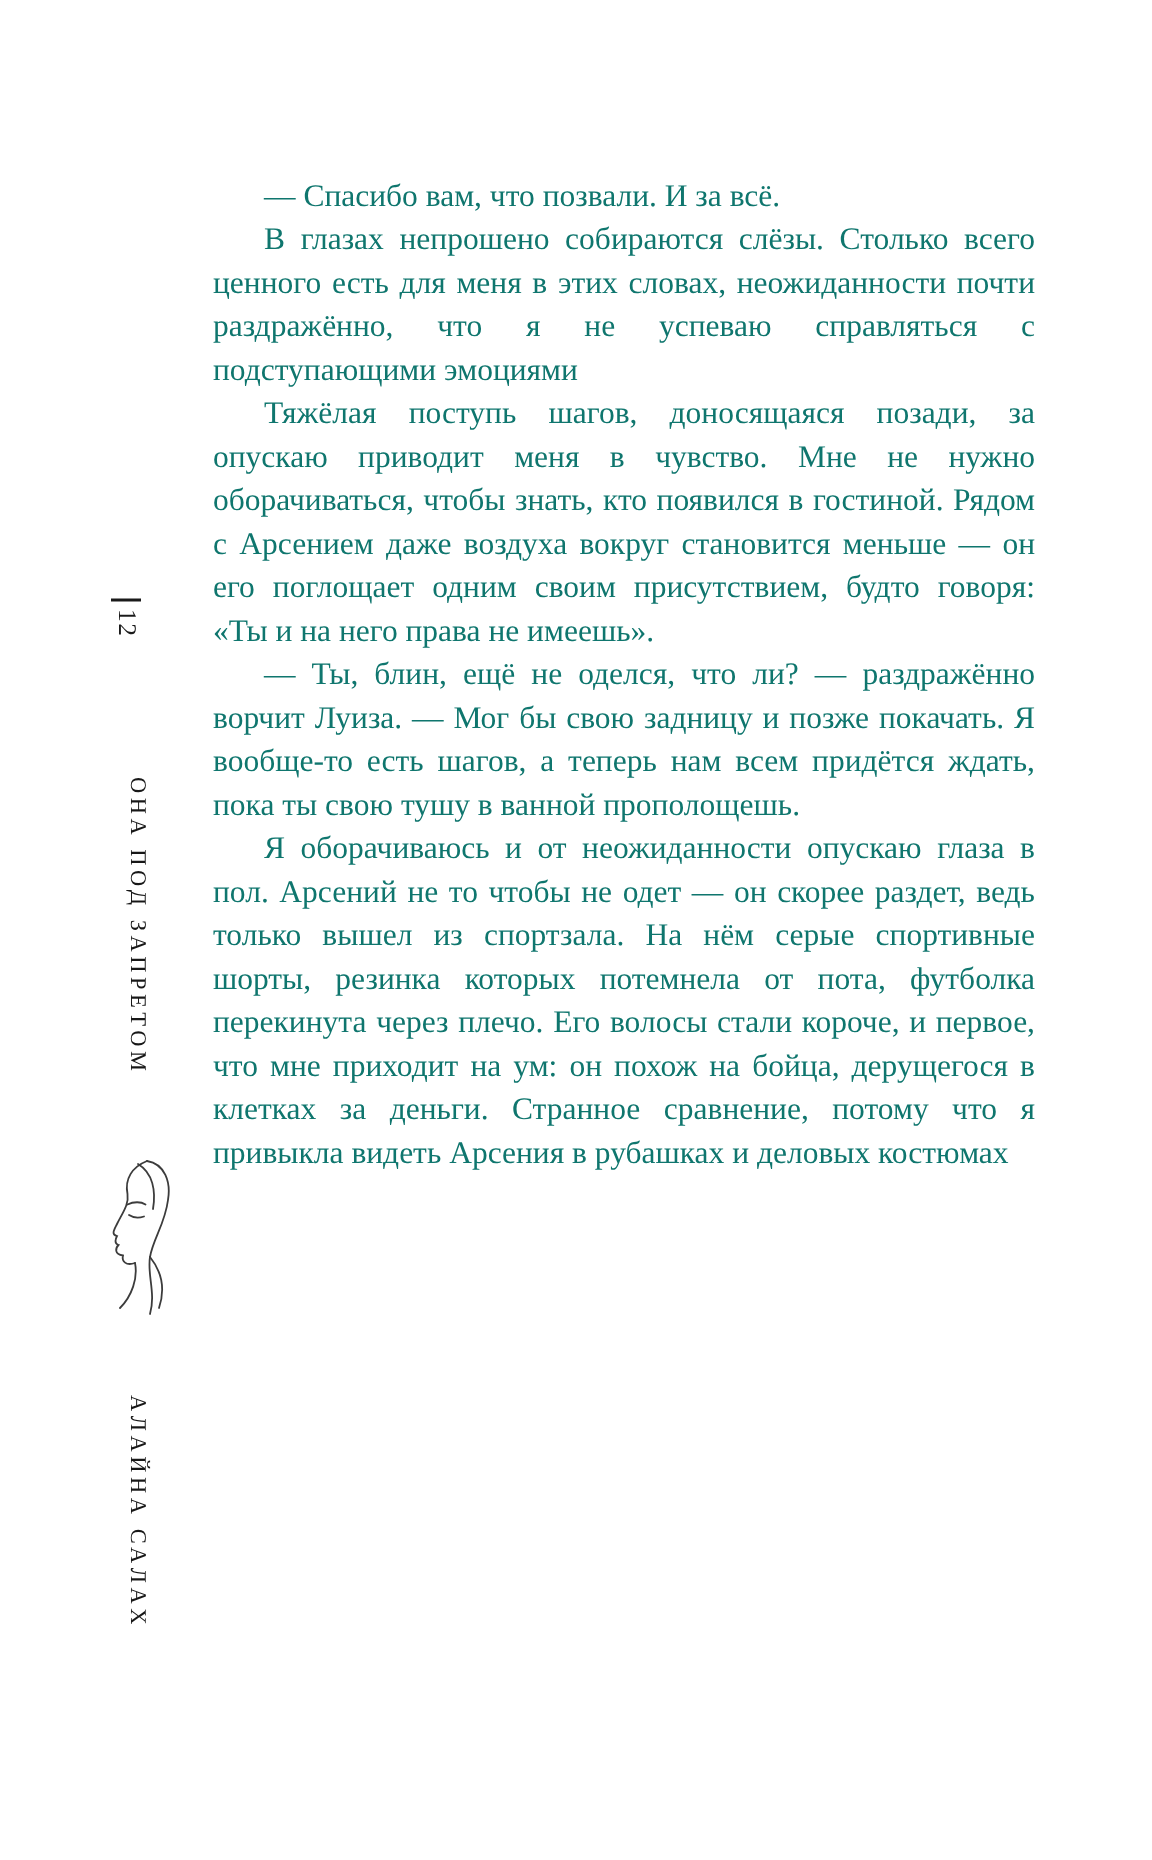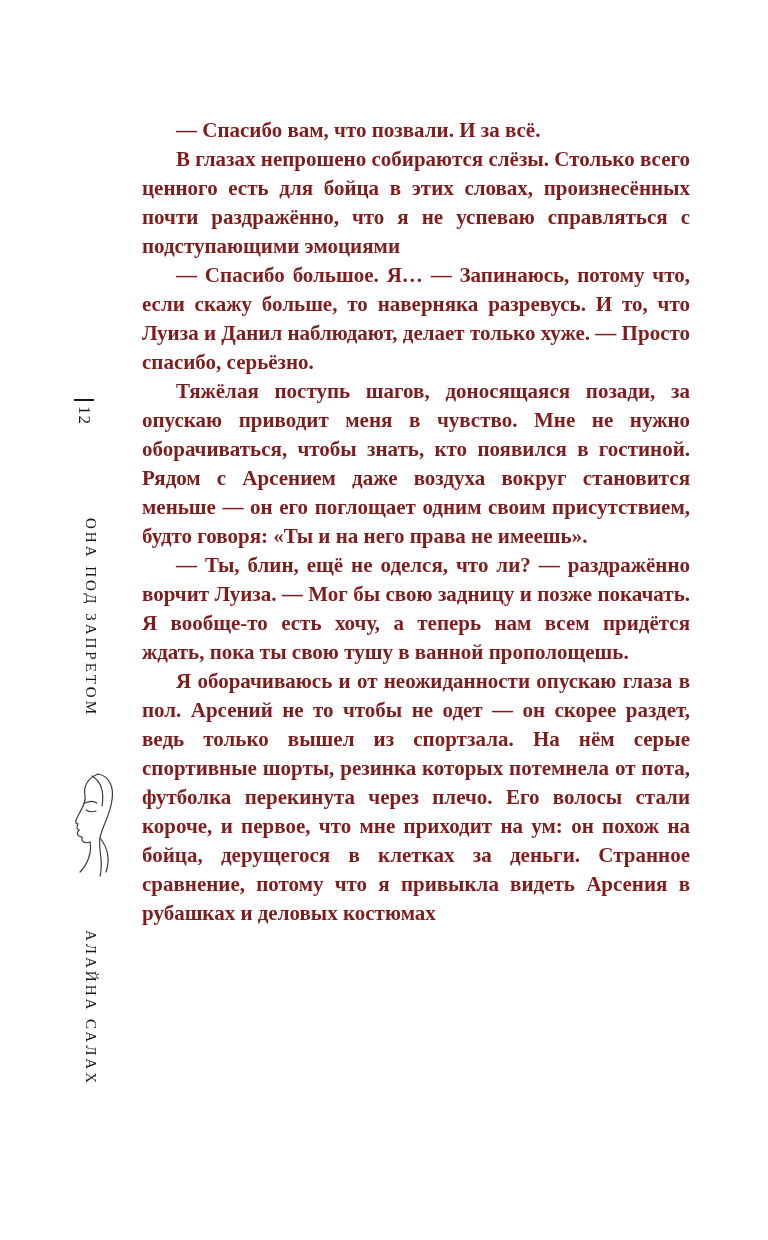--- a/index.html
+++ b/index.html
@@ -70,23 +70,22 @@
     left: 142px;
     top: 116px;
     width: 548px;
   }
   main.bodytext p {
     margin: 0;
     font-size: 21px;
     line-height: 29px;
     text-align: justify;
     text-indent: 34px;
-    color: #7f1d1d;
+    color: #0f766e;
     hyphens: auto;
-    font-weight: bold;
   }
 </style>
 </head>
 <body>
 
 <aside>
 
   <div class="pagenum-block">
     <span class="pagenum-rule"></span>
     <span class="vertical pagenum">12</span>
@@ -110,18 +109,17 @@
 
     <path d="M44,72 C52,82 54,94 50,106"></path>
   </svg>
 
   <div class="vertical margin-author">АЛАЙНА САЛАХ</div>
 
 </aside>
 
 <main class="bodytext">
   <p>— Спасибо вам, что позвали. И за всё.</p>
-  <p>В глазах непрошено собираются слёзы. Столько всего ценного есть для бойца в этих словах, произнесённых почти раздражённо, что я не успеваю справляться с подступающими эмоциями</p>
-  <p>— Спасибо большое. Я… — Запинаюсь, потому что, если скажу больше, то наверняка разревусь. И то, что Луиза и Данил наблюдают, делает только хуже. — Просто спасибо, серьёзно.</p>
+  <p>В глазах непрошено собираются слёзы. Столько всего ценного есть для меня в этих словах, неожиданности почти раздражённо, что я не успеваю справляться с подступающими эмоциями</p>
   <p>Тяжёлая поступь шагов, доносящаяся позади, за опускаю приводит меня в чувство. Мне не нужно оборачиваться, чтобы знать, кто появился в гостиной. Рядом с Арсением даже воздуха вокруг становится меньше — он его поглощает одним своим присутствием, будто говоря: «Ты и на него права не имеешь».</p>
-  <p>— Ты, блин, ещё не оделся, что ли? — раздражённо ворчит Луиза. — Мог бы свою задницу и позже покачать. Я вообще-то есть хочу, а теперь нам всем придётся ждать, пока ты свою тушу в ванной прополощешь.</p>
+  <p>— Ты, блин, ещё не оделся, что ли? — раздражённо ворчит Луиза. — Мог бы свою задницу и позже покачать. Я вообще-то есть шагов, а теперь нам всем придётся ждать, пока ты свою тушу в ванной прополощешь.</p>
   <p>Я оборачиваюсь и от неожиданности опускаю глаза в пол. Арсений не то чтобы не одет — он скорее раздет, ведь только вышел из спортзала. На нём серые спортивные шорты, резинка которых потемнела от пота, футболка перекинута через плечо. Его волосы стали короче, и первое, что мне приходит на ум: он похож на бойца, дерущегося в клетках за деньги. Странное сравнение, потому что я привыкла видеть Арсения в рубашках и деловых костюмах</p>
 </main>
 
 </body></html>

